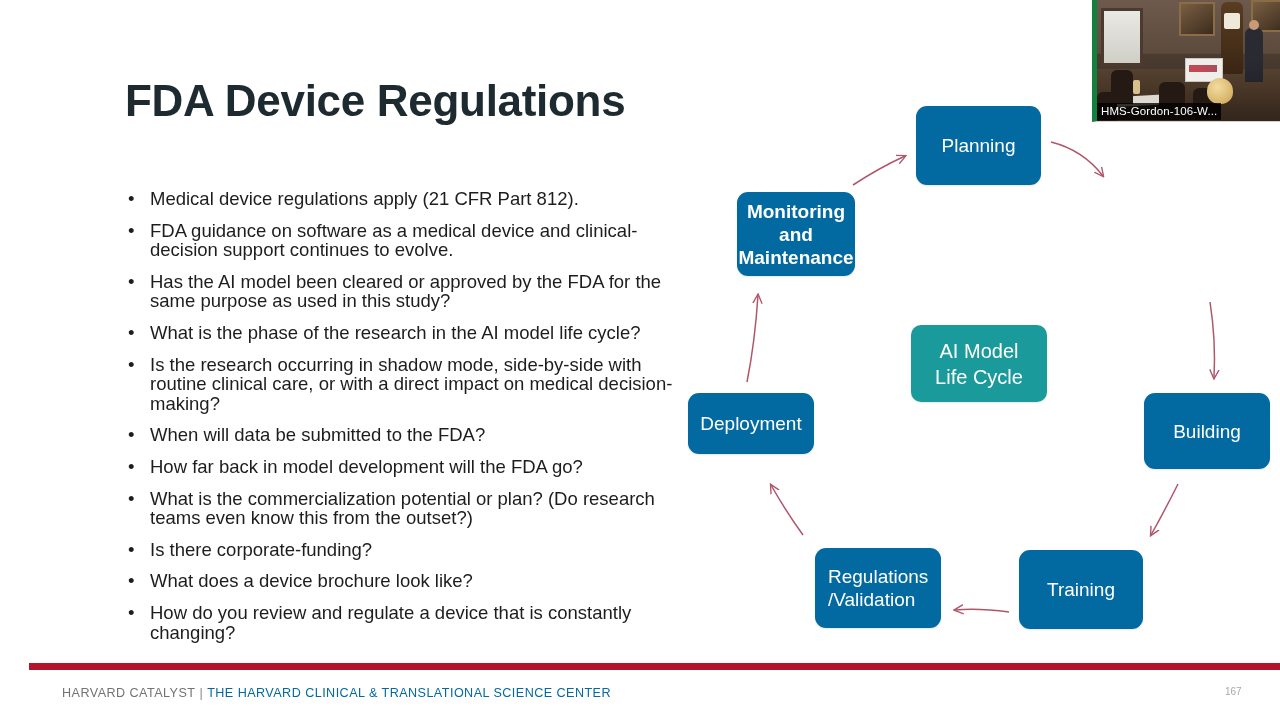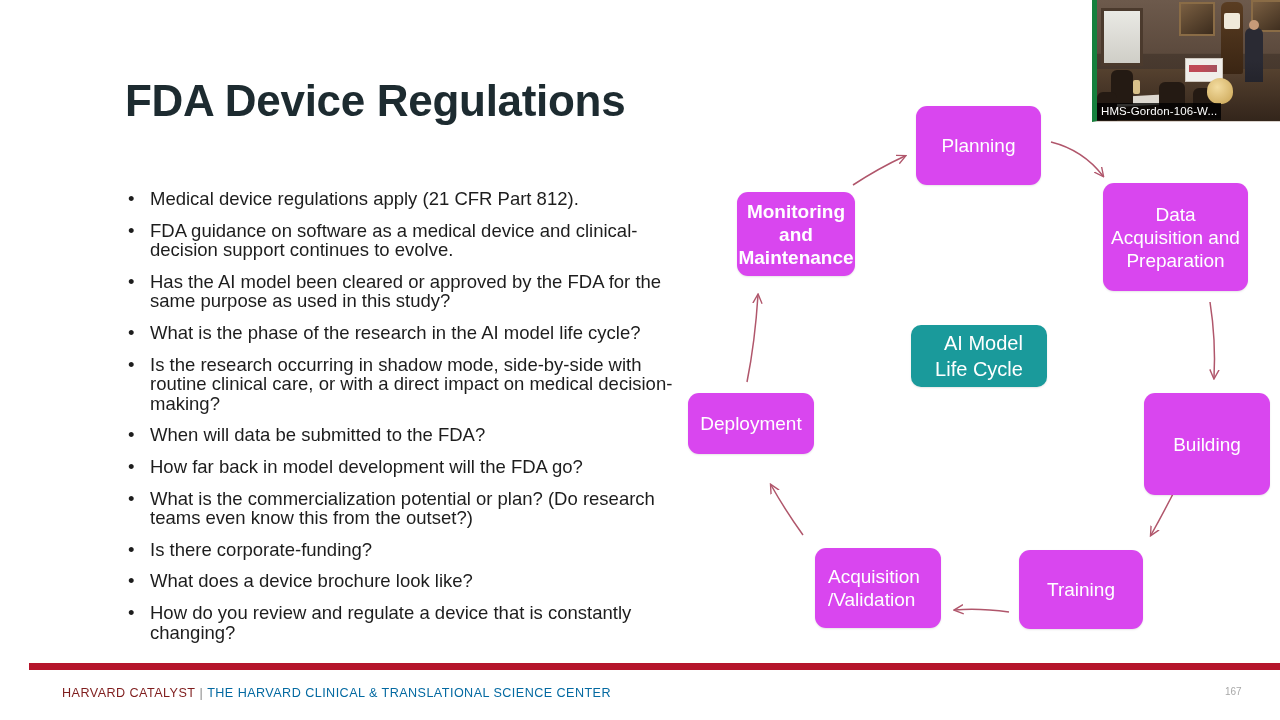--- a/index.html
+++ b/index.html
@@ -69,21 +69,21 @@
   #lifecycle svg.arrows {
     position: absolute;
     left: 0;
     top: 0;
     width: 630px;
     height: 580px;
     pointer-events: none;
   }
   .node {
     position: absolute;
-    background: #d946ef;
+    background: #0369a1;
     color: #ffffff;
     border-radius: 11px;
     display: flex;
     align-items: center;
     justify-content: center;
     text-align: center;
     font-size: 19px;
     line-height: 23px;
     box-sizing: border-box;
     padding: 4px 8px;
@@ -97,26 +97,26 @@
   }
   .node.leftalign {
     justify-content: flex-start;
     text-align: left;
     padding-left: 13px;
   }
 
   
   #node-planning      { left: 237px; top: 26px;  width: 125px; height: 79px; }
   #node-data          { left: 424px; top: 103px; width: 145px; height: 108px; }
-  #node-building      { left: 465px; top: 313px; width: 126px; height: 102px; }
+  #node-building      { left: 465px; top: 313px; width: 126px; height: 76px; }
   #node-training      { left: 340px; top: 470px; width: 124px; height: 79px; }
   #node-evaluation    { left: 136px; top: 468px; width: 126px; height: 80px; }
   #node-deployment    { left: 9px;   top: 313px; width: 126px; height: 61px; }
   #node-monitoring    { left: 58px;  top: 112px; width: 118px; height: 84px; font-weight: bold; }
-  #node-center        { left: 232px; top: 245px; width: 136px; height: 62px; text-align: right; }
+  #node-center        { left: 232px; top: 245px; width: 136px; height: 77px; }
 
   
   #video-pip {
     position: absolute;
     left: 1063px;
     top: 0px;
     width: 217px;
     height: 121px;
     overflow: hidden;
     background: #3a2b22;
@@ -247,21 +247,21 @@
   }
   #footer-brand {
     position: absolute;
     left: 33px;
     top: 686px;
     font-size: 12.6px;
     letter-spacing: 0.45px;
     white-space: nowrap;
   }
   #footer-brand .brand {
-    color: #7f1d1d;
+    color: #737373;
     font-weight: normal;
   }
   #footer-brand .sep {
     color: #8a8a8a;
     padding: 0 4px;
   }
   #footer-brand .sub {
     color: #0369a1;
   }
   #slide-number {
@@ -345,27 +345,26 @@
 
       <path d="M 124 455 Q 106 430 92 405" fill="none" stroke="#b0566b" stroke-width="1.5" marker-end="url(#ah)"></path>
 
       <path d="M 68 302 Q 76 262 79 215" fill="none" stroke="#b0566b" stroke-width="1.5" marker-end="url(#ah)"></path>
 
       <path d="M 174 105 Q 200 88 226 76" fill="none" stroke="#b0566b" stroke-width="1.5" marker-end="url(#ah)"></path>
     </svg>
 
     <div class="node" id="node-planning">Planning</div>
 
-    <div class="node" id="node-data">Data Acquisition and Preparation</div>
 
     <div class="node" id="node-building">Building</div>
 
     <div class="node" id="node-training">Training</div>
 
-    <div class="node leftalign" id="node-evaluation">Acquisition /Validation</div>
+    <div class="node leftalign" id="node-evaluation">Regulations /Validation</div>
 
     <div class="node" id="node-deployment">Deployment</div>
 
     <div class="node" id="node-monitoring">Monitoring and Maintenance</div>
 
     <div class="node center" id="node-center">
       <div>
         <div>AI Model</div>
         <div>Life Cycle</div>
       </div>

